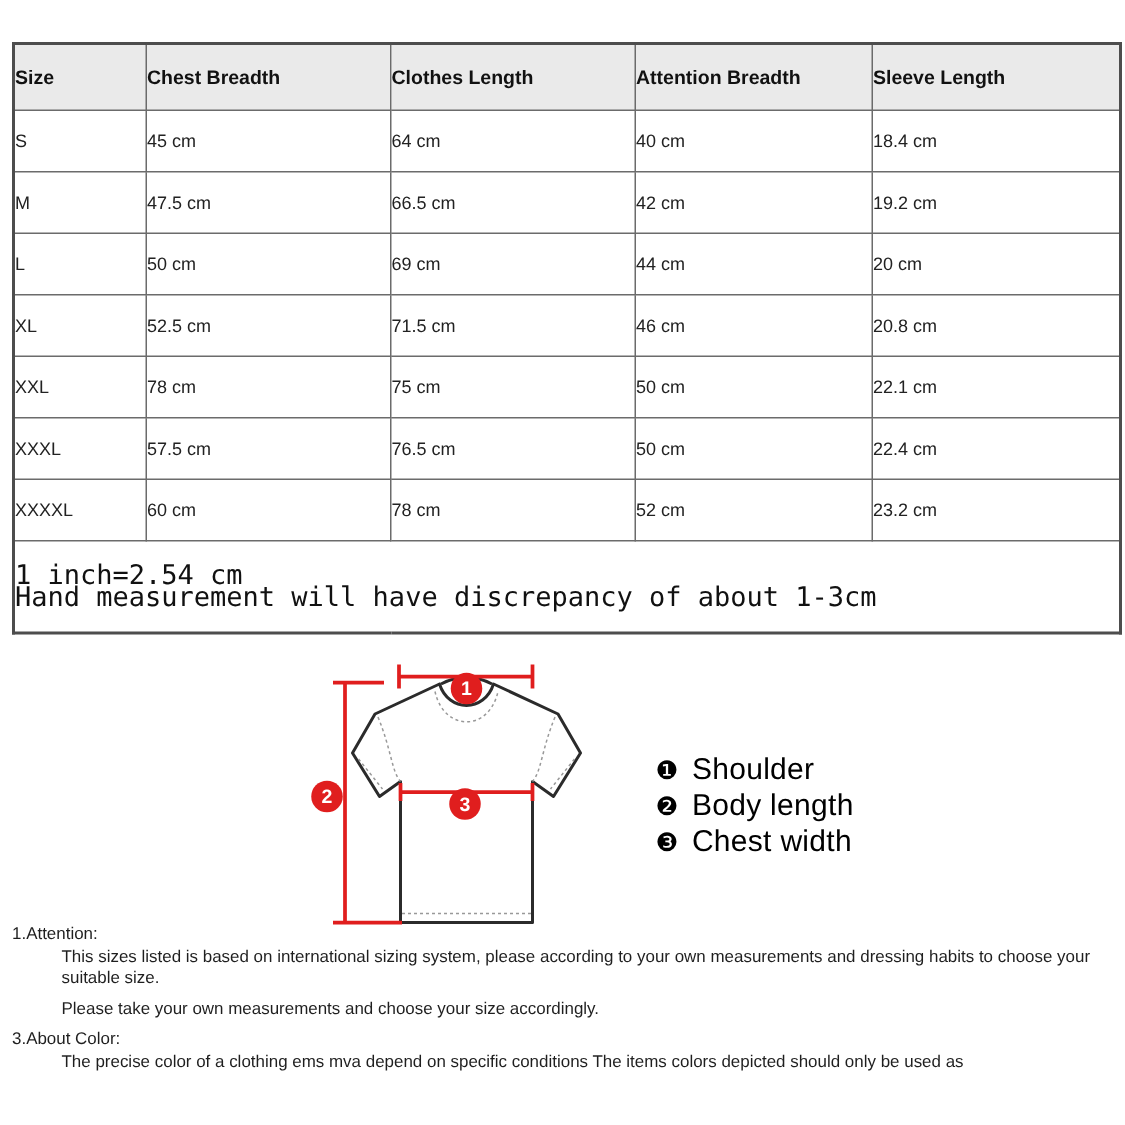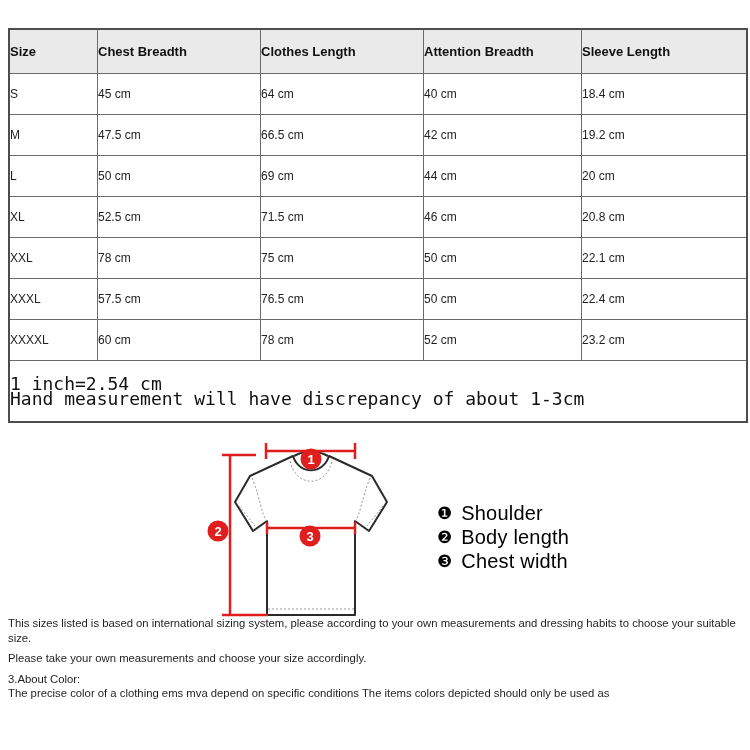--- a/index.html
+++ b/index.html
@@ -33,21 +33,21 @@
   
   .diagram{position:absolute;left:190px;top:430px;width:220px;height:200px;}
   .legend{position:absolute;left:437px;top:501px;}
   .legend-row{display:flex;align-items:center;height:24px;}
   .legend-glyph{font-size:17px;line-height:1;margin-right:9px;color:#000;}
   .legend-label{font-size:20px;color:#000;letter-spacing:0.2px;}
   
   .notes{position:absolute;left:8px;top:616px;width:740px;font-size:11.3px;color:#1f1f1f;}
   .note-section{margin-bottom:6px;}
   .note-heading{line-height:14.6px;}
-  .note-line{line-height:14.6px;}
+  .note-line{line-height:14.6px;margin-left:33px;}
 </style>
 </head>
 <body>
 
 <table class="size-table">
   <thead>
     <tr>
         <th>Size</th>
         <th>Chest Breadth</th>
         <th>Clothes Length</th>
@@ -175,20 +175,21 @@
       <span class="legend-label">Body length</span>
     </div>
     <div class="legend-row">
       <span class="legend-glyph">❸</span>
       <span class="legend-label">Chest width</span>
     </div>
   </div>
 
 <div class="notes">
     <div class="note-section">
+      <div class="note-heading">1.Attention:</div>
       <div class="note-line">This sizes listed is based on international sizing system, please according to your own measurements and dressing habits to choose your suitable size.</div>
     </div>
     <div class="note-section">
       <div class="note-line">Please take your own measurements and choose your size accordingly.</div>
     </div>
     <div class="note-section">
       <div class="note-heading">3.About Color:</div>
       <div class="note-line">The precise color of a clothing ems mva depend on specific conditions The items colors depicted should only be used as</div>
     </div>
   </div>

